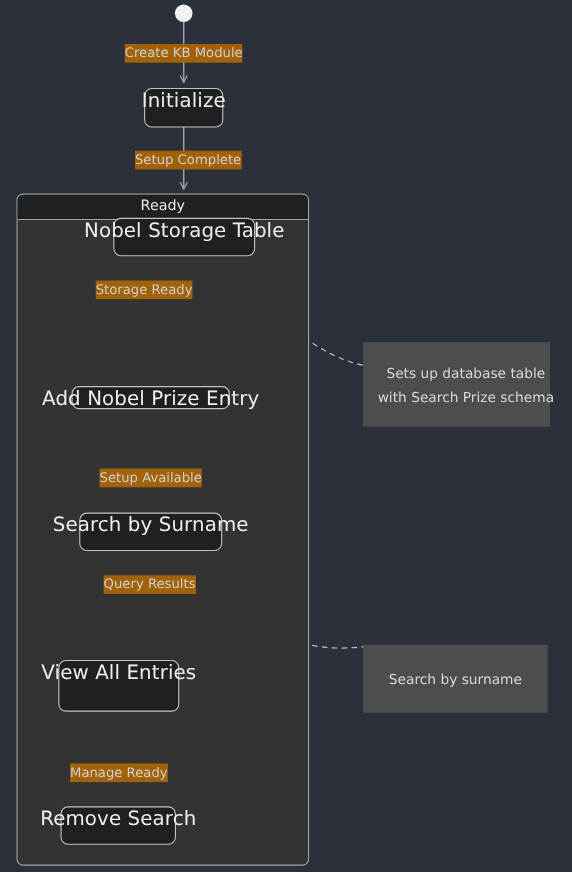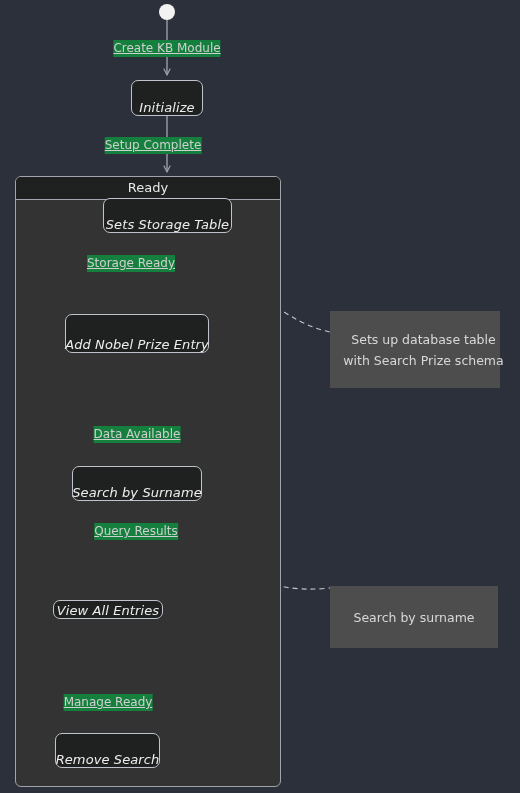--- a/index.html
+++ b/index.html
@@ -47,40 +47,38 @@
   }
 
   
   .node {
     position: absolute;
     box-sizing: border-box;
     background: #1f2020;
     border: 1px solid #bfc3cb;
     border-radius: 7px;
     color: #ededed;
-    font-size: 13px;
+    font-size: 18px;
     display: flex;
-    align-items: flex-end;
+    align-items: flex-start;
     justify-content: center;
     white-space: nowrap;
     letter-spacing: 0.1px;
-    font-style: italic;
   }
 
   
   .edge-label {
     position: absolute;
-    background: #15803d;
+    background: #a16207;
     color: #cfcfcf;
     font-size: 12px;
     line-height: 17px;
     padding: 0 0;
     white-space: nowrap;
     transform: translateX(-50%);
-    text-decoration: underline;
   }
 
   
   .note {
     position: absolute;
     box-sizing: border-box;
     background: #4d4d4d;
     color: #d8d8d8;
     font-size: 12.5px;
     display: flex;
@@ -132,46 +130,46 @@
 
   <div class="composite" style="left:15px; top:176px; width:266px; height:611px;">
     <div class="composite-header" style="left:0; top:0; width:264px; height:23px;">Ready</div>
   </div>
 
   <div class="node" style="left:131px; top:80px; width:72px; height:36px;">
     <span>Initialize</span>
   </div>
 
   <div class="node" style="left:103px; top:198px; width:129px; height:35px;">
-    <span>Sets Storage Table</span>
+    <span>Nobel Storage Table</span>
   </div>
 
-  <div class="node" style="left:65px; top:314px; width:144px; height:39px;">
+  <div class="node" style="left:65px; top:351px; width:144px; height:21px;">
     <span>Add Nobel Prize Entry</span>
   </div>
 
   <div class="node" style="left:72px; top:466px; width:130px; height:35px;">
     <span>Search by Surname</span>
   </div>
 
-  <div class="node" style="left:53px; top:600px; width:110px; height:19px;">
+  <div class="node" style="left:53px; top:600px; width:110px; height:47px;">
     <span>View All Entries</span>
   </div>
 
   <div class="node" style="left:55px; top:733px; width:105px; height:35px;">
     <span>Remove Search</span>
   </div>
 
   <div class="edge-label" style="left:167px; top:40px;">Create KB Module</div>
 
-  <div class="edge-label" style="left:153px; top:137px;">Setup Complete</div>
+  <div class="edge-label" style="left:171px; top:137px;">Setup Complete</div>
 
   <div class="edge-label" style="left:131px; top:255px;">Storage Ready</div>
 
-  <div class="edge-label" style="left:137px; top:426px;">Data Available</div>
+  <div class="edge-label" style="left:137px; top:426px;">Setup Available</div>
 
   <div class="edge-label" style="left:108px; top:523px;margin-left:28px;">Query Results</div>
 
   <div class="edge-label" style="left:108px; top:694px;">Manage Ready</div>
 
   <div class="note" style="left:330px; top:311px; width:170px; height:77px;padding-left:17px;">
     <span>Sets up database table</span>
     <span>with Search Prize schema</span>
   </div>
 

